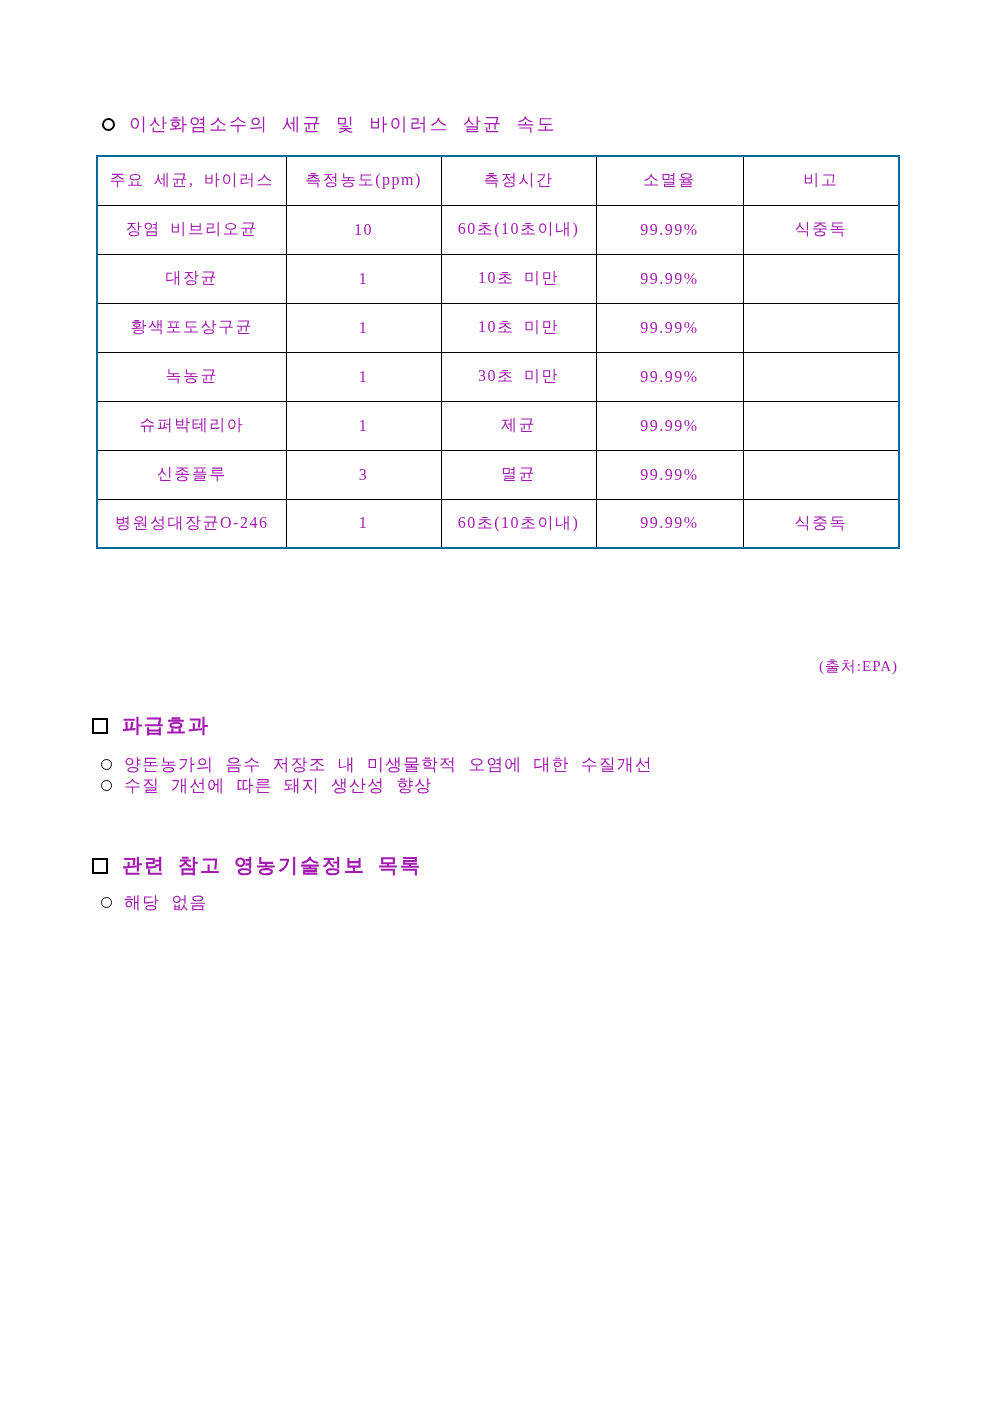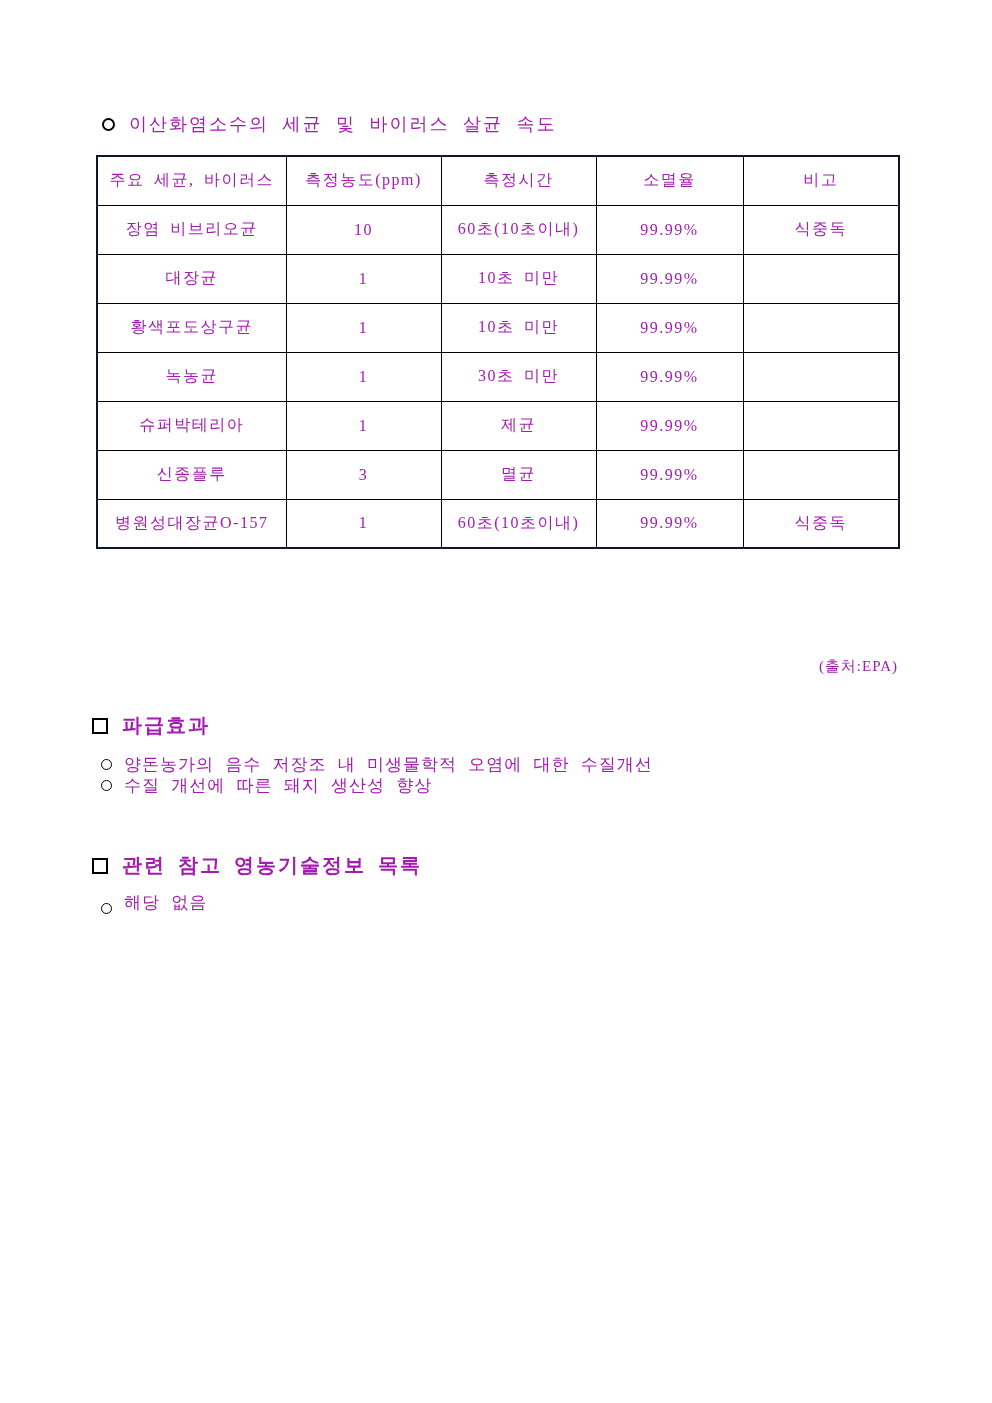--- a/index.html
+++ b/index.html
@@ -32,21 +32,21 @@
     border-radius: 50%;
     flex: 0 0 auto;
   }
   .data-table {
     position: absolute;
     left: 96px;
     top: 155px;
     width: 802px;
     border-collapse: collapse;
     table-layout: fixed;
-    border: 2px solid #0f172a;
+    border: 2px solid #0369a1;
   }
   .data-table th, .data-table td {
     border: 1.5px solid #000;
     height: 49px;
     text-align: center;
     vertical-align: middle;
     font-weight: normal;
     font-size: 16px;
     letter-spacing: 1.5px;
     word-spacing: 4px;
@@ -95,21 +95,21 @@
     display: inline-block;
     width: 11px; height: 11px;
     border: 1.5px solid #000;
     border-radius: 50%;
     flex: 0 0 auto;
   }
   .pos-sec1       { top: 712px; }
   .pos-sec1-i0    { top: 753px; }
   .pos-sec1-i1    { top: 774px; }
   .pos-sec2       { top: 852px; }
-  .pos-sec2-i0    { top: 891px; align-items: flex-end; }
+  .pos-sec2-i0    { top: 891px; }
 </style>
 </head>
 <body>
 
 <div class="page">
 
   <div class="doc-heading">
     <span class="circle-lg"></span>
     <span>이산화염소수의 세균 및 바이러스 살균 속도</span>
   </div>
@@ -168,21 +168,21 @@
         <td></td>
       </tr>
       <tr>
         <td>신종플루</td>
         <td>3</td>
         <td>멸균</td>
         <td>99.99%</td>
         <td></td>
       </tr>
       <tr>
-        <td>병원성대장균O-157</td>
+        <td>병원성대장균O-246</td>
         <td>1</td>
         <td>60초(10초이내)</td>
         <td>99.99%</td>
         <td>식중독</td>
       </tr>
     </tbody>
   </table>
 
   <div class="source-note">(출처:EPA)</div>
 

